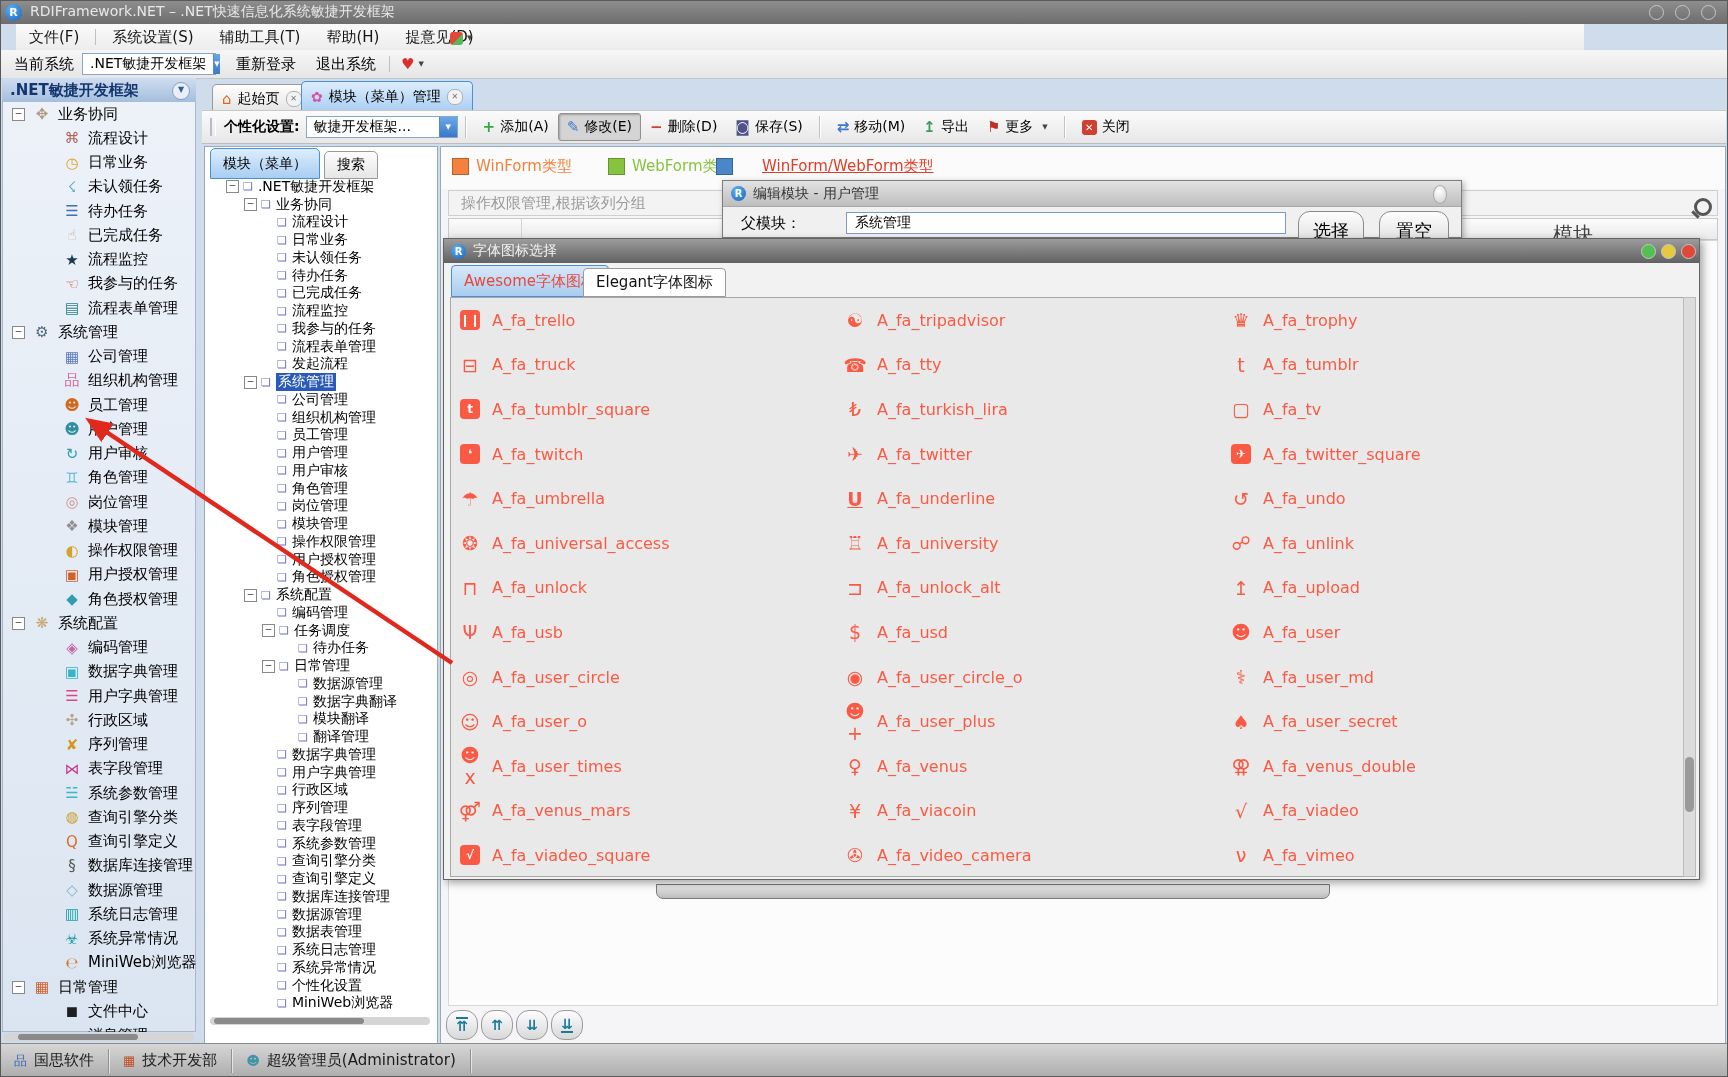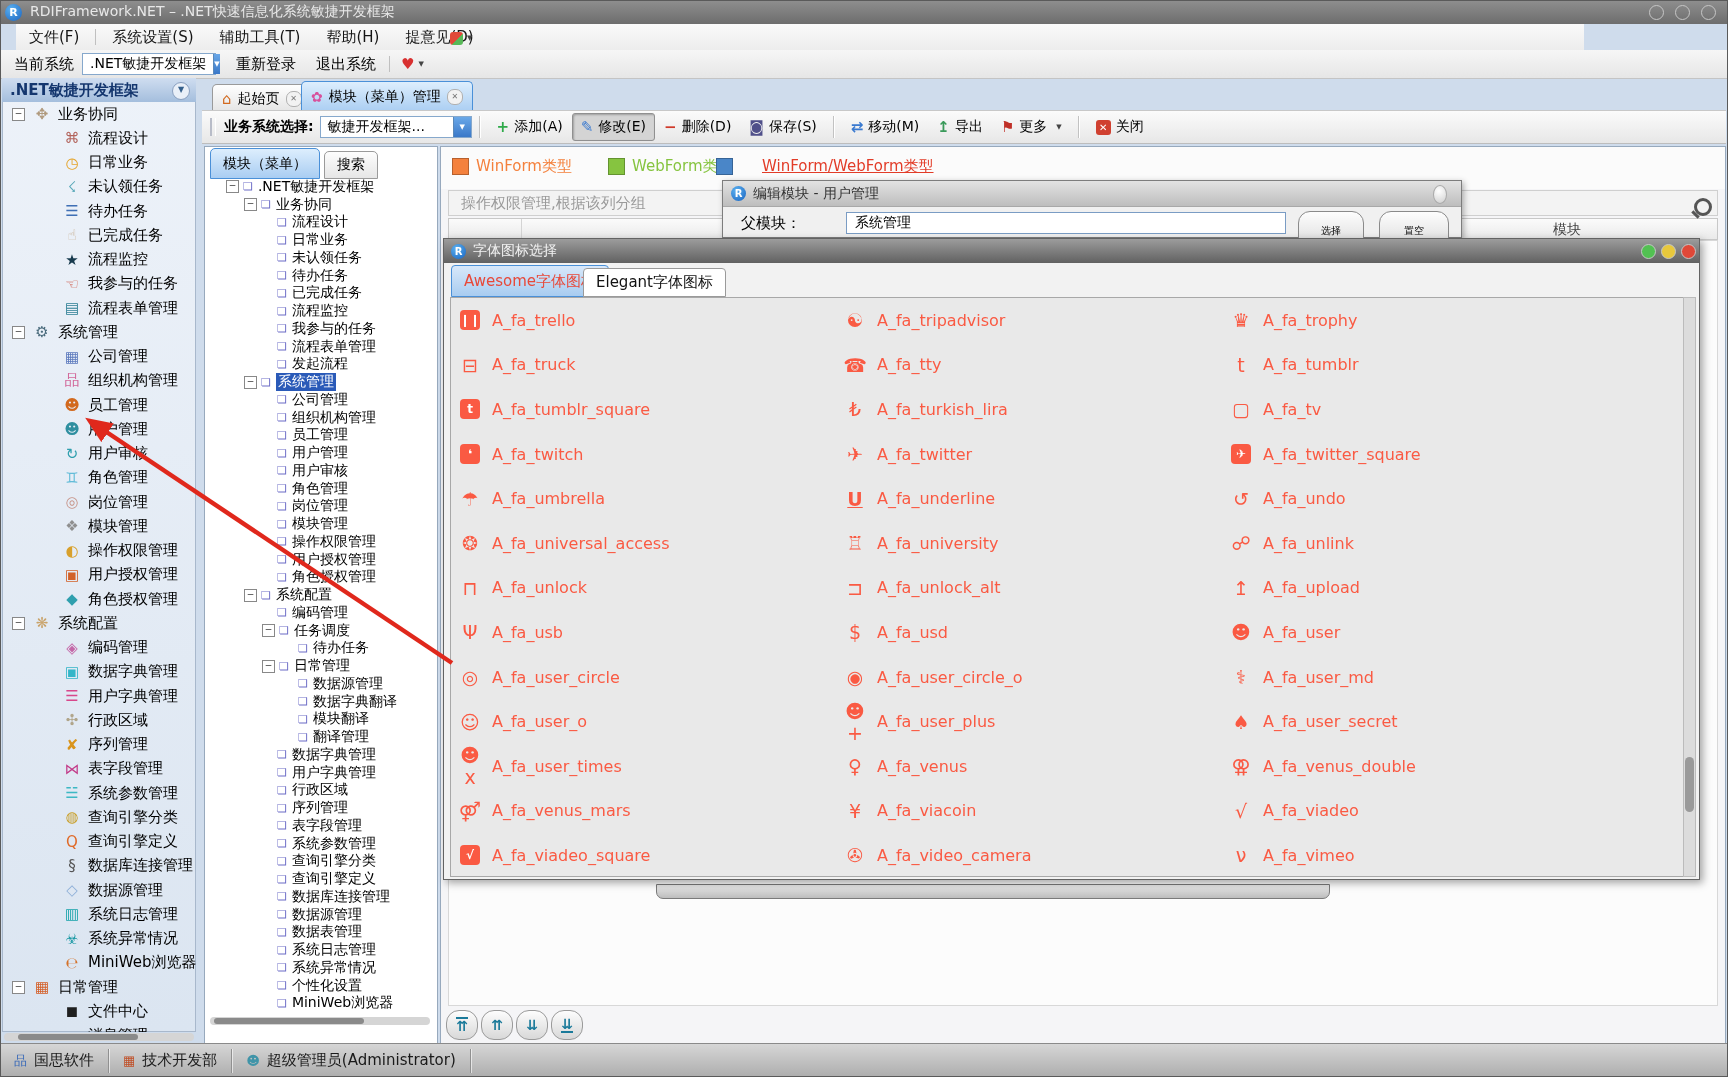--- a/index.html
+++ b/index.html
@@ -75,21 +75,21 @@
   #rp-top{left:441px;top:147px;width:1284px;height:42px;background:#fbfbfb}
   .lg{position:absolute;top:154px;height:24px;display:flex;align-items:center;gap:7px}
   .lg-sq{width:15px;height:15px;border:1px solid rgba(0,0,0,.25);flex:0 0 auto}
   .lg-t{font-size:15px;white-space:nowrap}
   .lg-t.u{text-decoration:underline}
   #groupbar{left:448px;top:190px;width:1270px;height:26px;background:#f3f3f3;border:1px solid #cfcfcf;
             color:#9a9a9a;font-size:15px;display:flex;align-items:center;padding-left:12px;box-sizing:border-box}
   #grid-header{left:448px;top:218px;width:1270px;height:22px;background:linear-gradient(#fbfbfb,#eaeaea);
                border:1px solid #c8c8c8;box-sizing:border-box}
   #grid-header .cell{position:absolute;top:0;height:100%;border-right:1px solid #d4d4d4}
-  #grid-header .htxt{position:absolute;left:1104px;top:2px;font-size:14px;color:#444}
+  #grid-header .htxt{position:absolute;left:1104px;top:2px;font-size:20px;color:#444}
   #grid-body{left:448px;top:240px;width:1270px;height:766px;background:#fcfcfc;border:1px solid #d8d8d8;box-sizing:border-box}
   .mag{position:absolute;left:1694px;top:198px;width:12px;height:12px;border:3px solid #555;border-radius:50%}
   .mag::after{content:"";position:absolute;left:-6px;top:12px;width:9px;height:3px;background:#555;transform:rotate(45deg)}
   
   #navbtns{left:446px;top:1010px;display:flex;gap:3px}
   .nav{width:30px;height:28px;border:1px solid #9a9a9a;border-radius:13px;background:linear-gradient(#fdfdfd,#d8d8d8);
        display:flex;align-items:center;justify-content:center}
   .nav .g{color:#1a7a9a;font-size:14px;font-weight:bold;line-height:1}
   .nav .g.bt{border-top:2px solid #1a7a9a}
   .nav .g.bb{border-bottom:2px solid #1a7a9a}
@@ -99,21 +99,21 @@
   .dlg1-title{height:25px;background:linear-gradient(#e3e3e3,#bdbdbd);display:flex;align-items:center;
               padding:0 8px;color:#333;font-size:14px;border-bottom:1px solid #a8a8a8}
   .dlg1-title .t{margin-left:7px}
   .bulb{position:absolute;right:14px;top:4px;width:12px;height:17px;border-radius:50%;
         background:radial-gradient(circle at 40% 30%,#fff,#cfcfcf);border:1px solid #aaa}
   .dlg1-row{display:flex;align-items:center;height:32px;position:relative}
   .dlg1-row .flbl{font-size:15px;margin-left:18px;width:100px}
   .inp{position:absolute;left:123px;top:5px;width:440px;height:22px;background:#fff;border:1px solid #7a9cc4;
        font-size:14px;display:flex;align-items:center;padding:0 8px;box-sizing:border-box}
   .btn-r{position:absolute;top:4px;height:39px;border:1px solid #8a8a8a;border-radius:12px;
-         background:linear-gradient(#fdfdfd,#dadada);font-size:10px;display:flex;align-items:center;justify-content:center;box-sizing:border-box}
+         background:linear-gradient(#fdfdfd,#dadada);font-size:18px;display:flex;align-items:center;justify-content:center;box-sizing:border-box}
   #dlg1-bottom{left:656px;top:884px;width:674px;height:15px;background:linear-gradient(#e9e9e9,#bdbdbd);
                border:1px solid #7a7a7a;border-radius:0 0 7px 7px;z-index:5;box-sizing:border-box}
   
   #dlg2{left:443px;top:238px;width:1257px;height:642px;background:#f2f2f2;border:1px solid #636363;
         box-sizing:border-box;z-index:6;box-shadow:3px 3px 8px rgba(0,0,0,.35)}
   .dlg2-title{height:24px;background:linear-gradient(#9c9c9c,#616161);display:flex;align-items:center;
               padding:0 7px;color:#f2f2f2;font-size:14px}
   .dlg2-title .t{margin-left:7px}
   .dlg2-circles{position:absolute;top:5px;display:flex;gap:5px}
   .ftab{position:absolute;display:flex;align-items:center;padding:0 12px;font-size:15px;background:#fff;
@@ -447,21 +447,21 @@
 </div>
 <div class="tab active" style="left:301px;top:81px">
   <span class="tico-mod">✿</span>
   <span>模块（菜单）管理</span>
   <span class="tab-x">✕</span>
 </div>
 
 
 <div class="abs" id="main-toolbar">
   <span class="grip"></span>
-  <span class="tb-lbl">业务系统选择:</span>
+  <span class="tb-lbl">个性化设置:</span>
   <span class="combo" style="width:150px">
     <span class="ctxt" style="flex:1">敏捷开发框架...</span>
     <span class="cbtn">▼</span>
   </span>
   <span class="vsep"></span>
   <span id="tb-buttons" class="flex">
 
       <span class="tbtn">
         <span class="tico" style="color: rgb(47, 170, 74);">+</span>
         <span>添加(A)</span>

